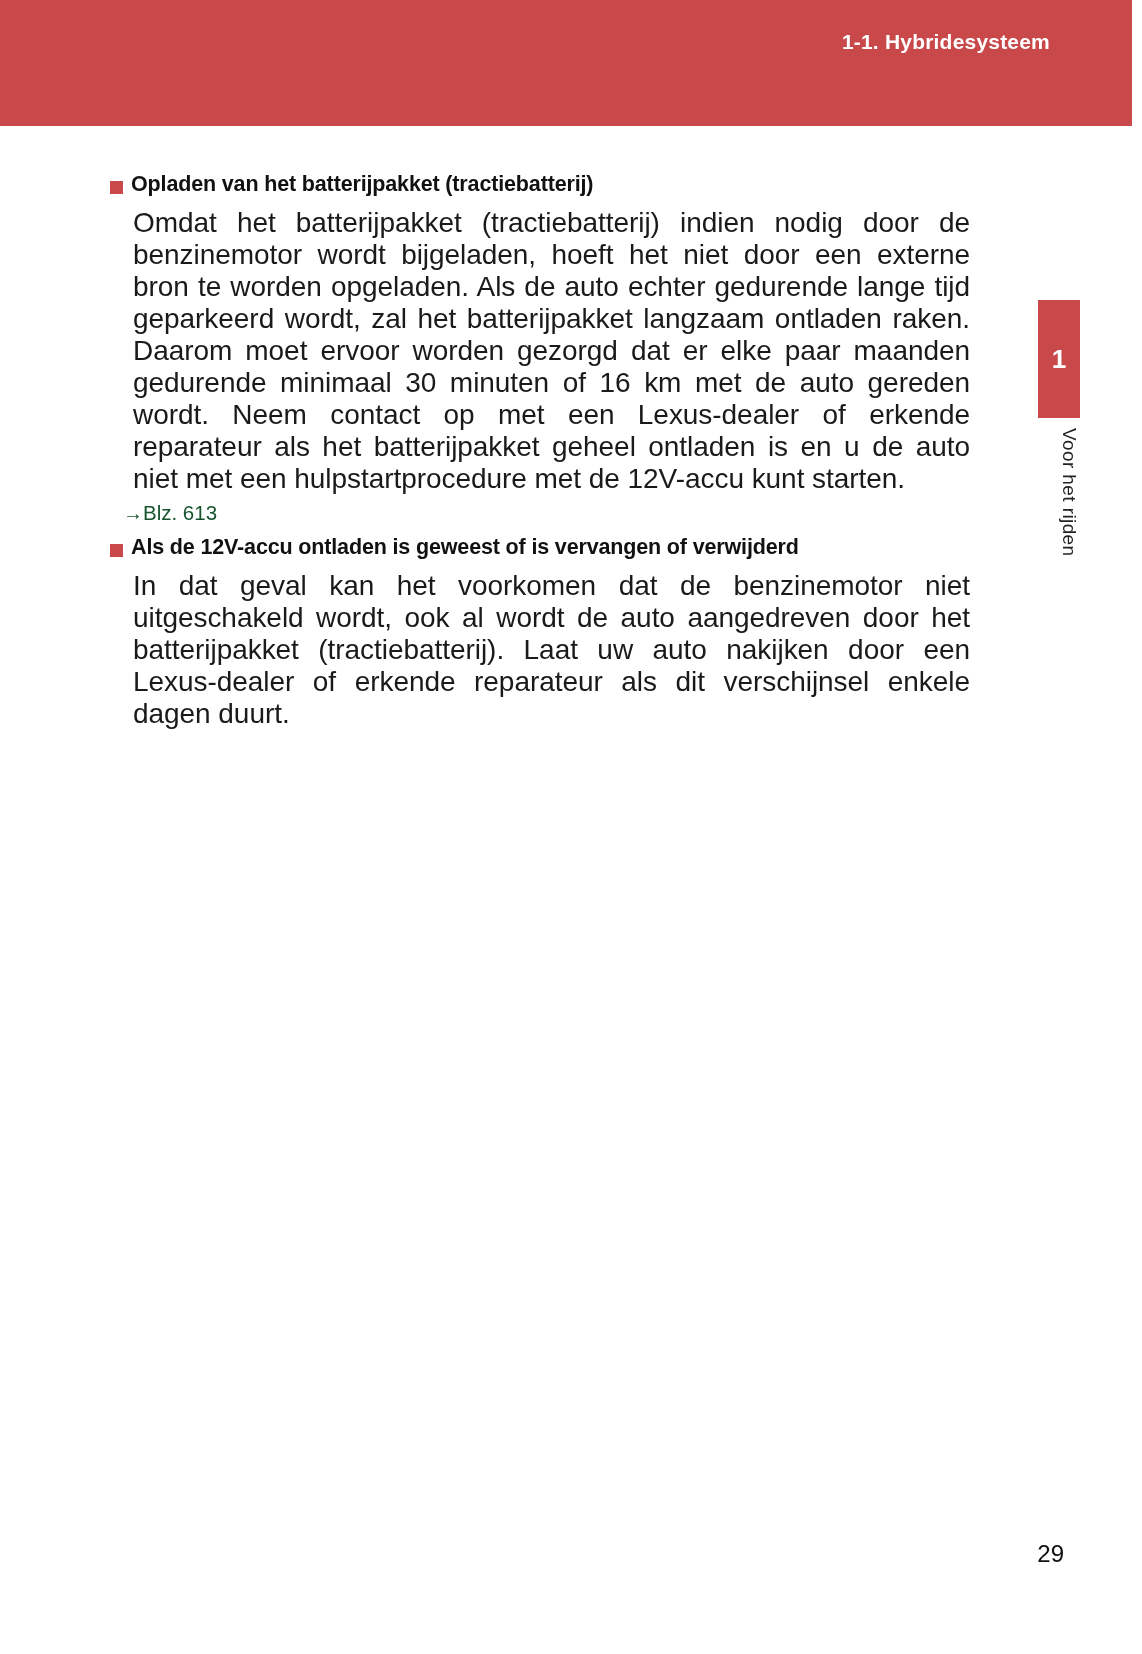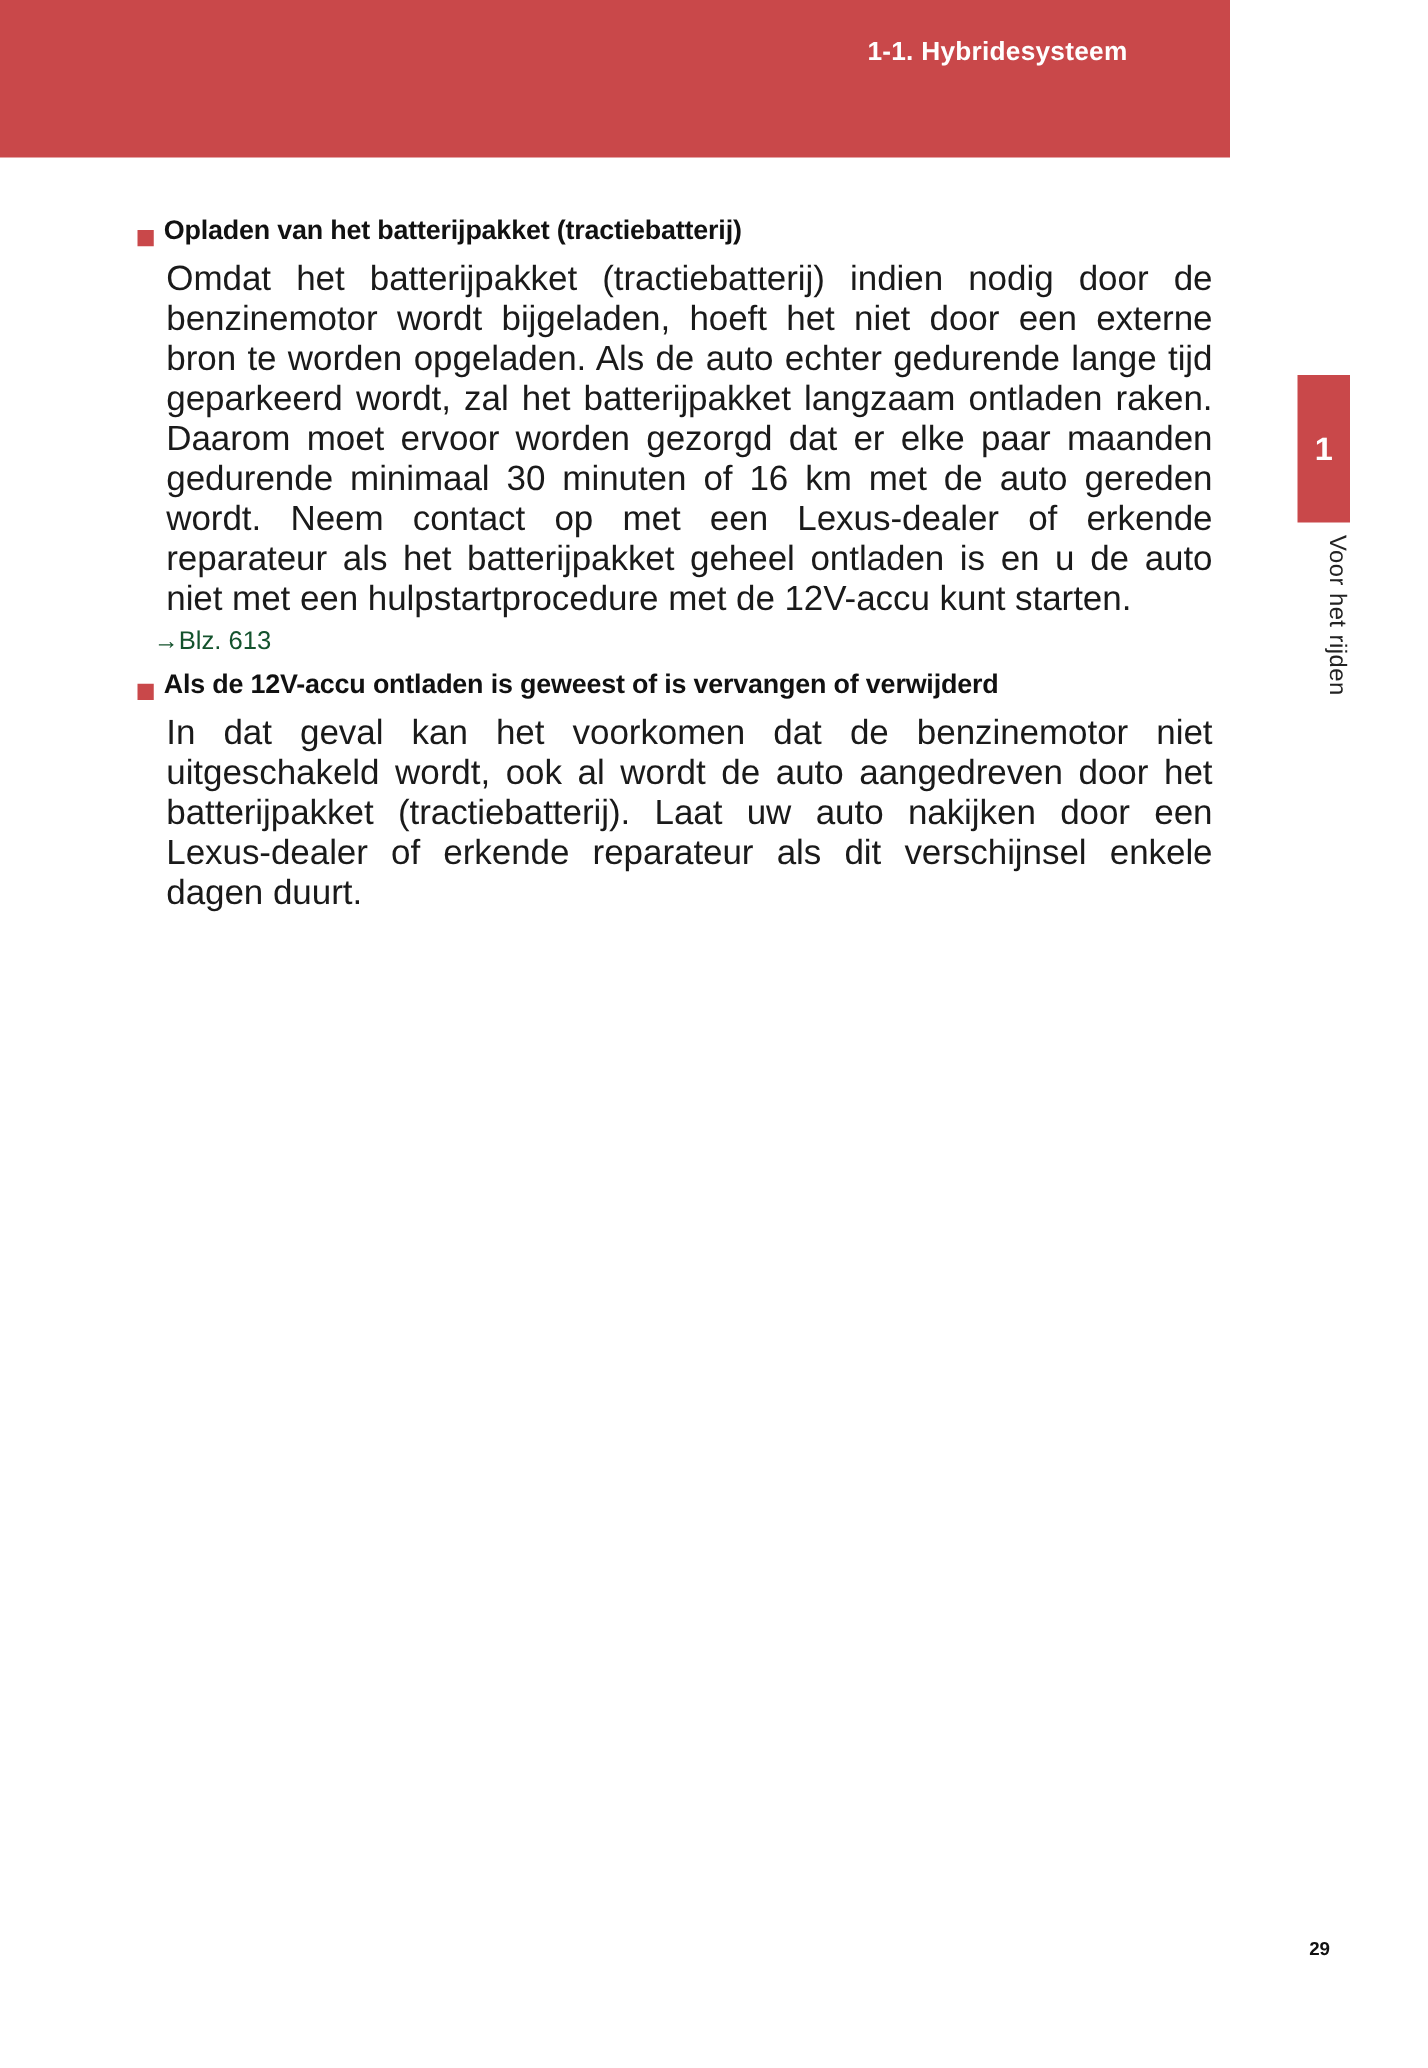--- a/index.html
+++ b/index.html
@@ -13,21 +13,21 @@
     font-family: "Liberation Sans", sans-serif;
     position: relative;
     overflow: hidden;
   }
 
   
   .header-band {
     position: absolute;
     top: 0;
     left: 0;
-    width: 984px;
+    width: 1132px;
     height: 126px;
     background: #c9484a;
   }
   .header-title {
     position: absolute;
     right: 82px;
     top: 30px;
     color: #ffffff;
     font-size: 21px;
     font-weight: bold;
@@ -77,21 +77,21 @@
     top: 172px;
     width: 860px;
   }
 
   .section {
     margin-bottom: 2px;
   }
 
   .section-heading {
     display: flex;
-    align-items: flex-end;
+    align-items: center;
     font-size: 21.5px;
     font-weight: bold;
     color: #111111;
     letter-spacing: -0.15px;
     margin-top: 16px;
     margin-bottom: 10px;
   }
   .section-heading:first-child {
     margin-top: 0;
   }
@@ -128,23 +128,23 @@
   }
   .arrow-glyph {
     font-size: 20px;
   }
 
   
   .page-number {
     position: absolute;
     right: 78px;
     bottom: 86px;
-    font-size: 15px;
+    font-size: 24px;
     color: #111111;
-    font-weight: bold;
+    font-weight: normal;
   }
 </style>
 </head>
 <body>
 
 <div class="header-band">
   <div class="header-title">1-1. Hybridesysteem</div>
 </div>
 
 <div class="side-tab">

